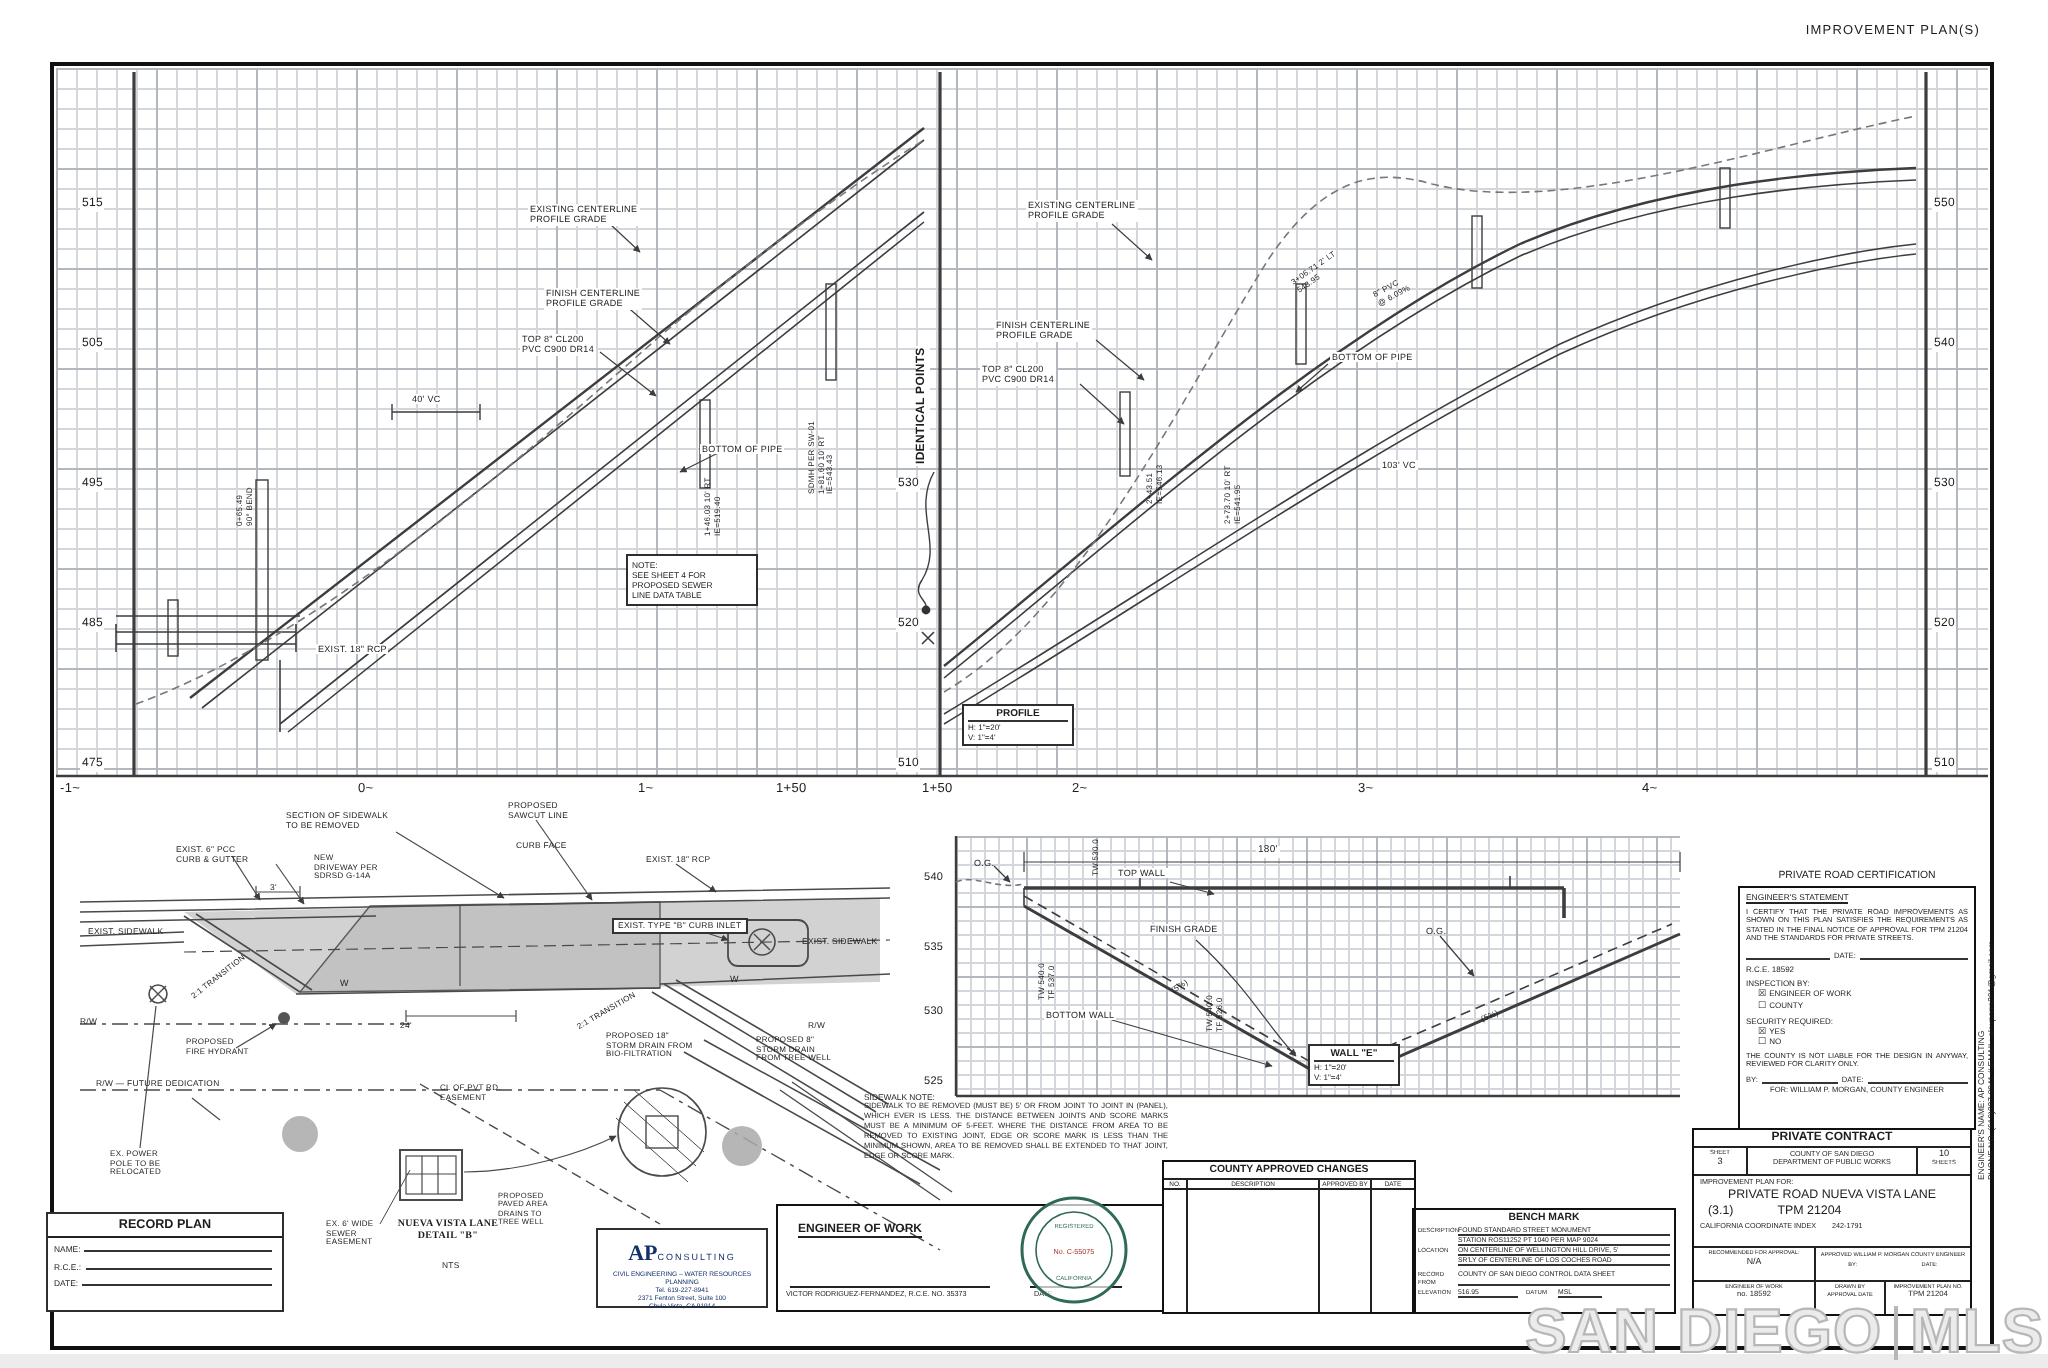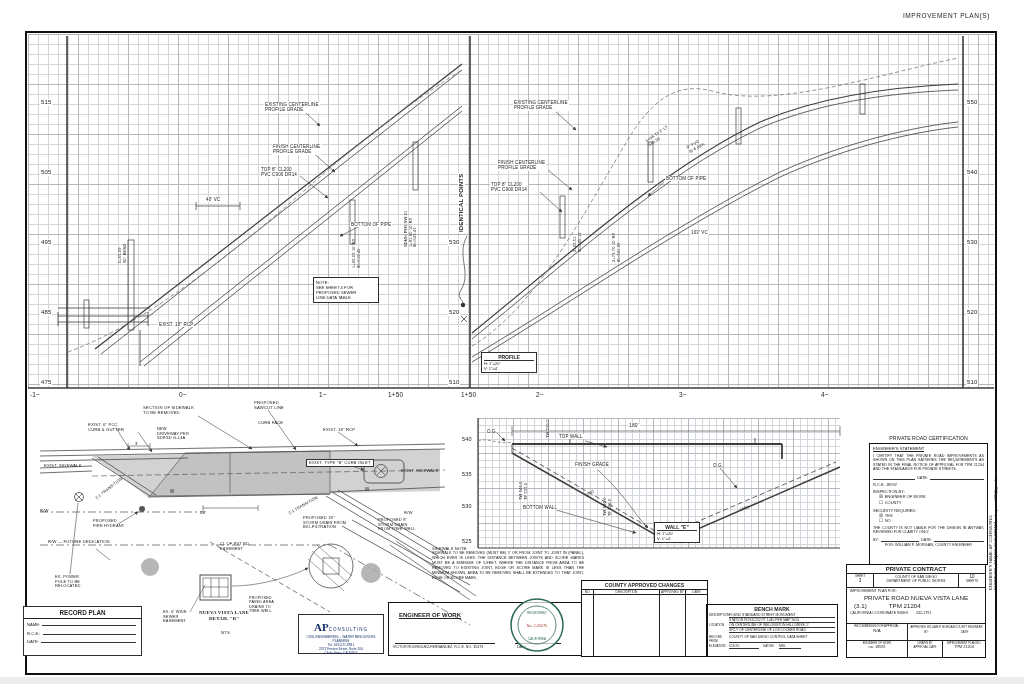--- a/index.html
+++ b/index.html
@@ -456,14 +456,19 @@
       </div>
     </div>
   </div>
 
   <div class="abs" style="left:988px;top:590px;width:205px;transform:rotate(-90deg);transform-origin:0 0;font-size:4.2px;line-height:1.25;">
     <div>ENGINEER'S NAME: AP CONSULTING</div>
     <div>PHONE NO. (619)227-8941 // EMAIL: alexparra201@gmail.com</div>
   </div>
 
   <div class="abs" style="left:0;top:677px;width:1024px;height:7px;background:#ececec;"></div>
+  <div class="abs" style="right:2px;top:648px;display:flex;align-items:center;gap:6px;z-index:50;">
+    <span class="wm1">SAN DIEGO</span>
+    <span class="wmbar"></span>
+    <span class="wm2">MLS</span>
+  </div>
 
 </div>
 
 </body></html>

